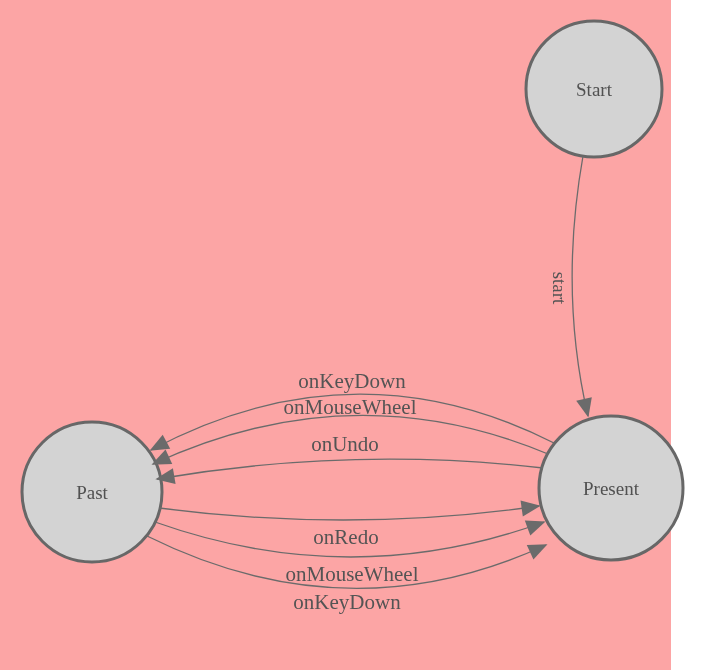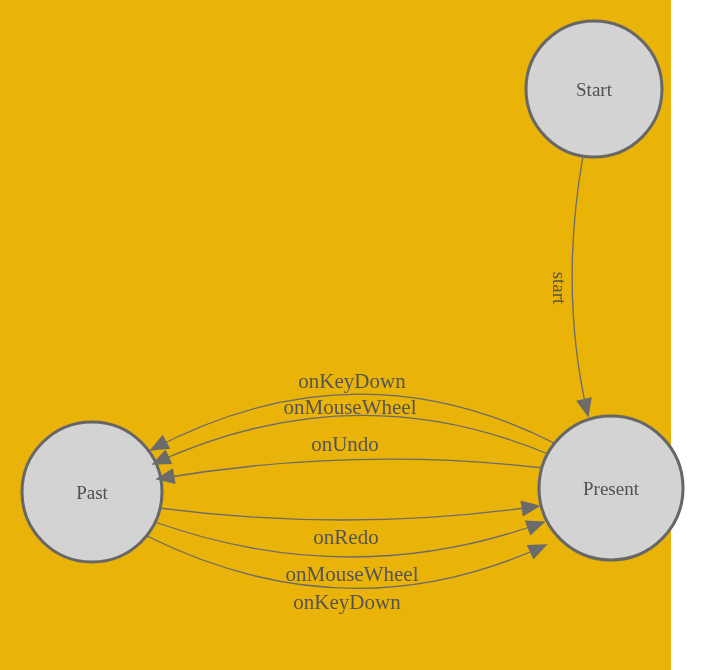--- a/index.html
+++ b/index.html
@@ -8,21 +8,21 @@
     background: #ffffff;
     width: 721px;
     height: 670px;
     overflow: hidden;
     font-family: "Liberation Serif", "DejaVu Serif", serif;
   }
   .diagram-wrap {
     position: relative;
     width: 671px;
     height: 670px;
-    background: #eab308;
+    background: #fca5a5;
   }
   svg { display: block; }
   .state-circle {
     fill: #d3d3d3;
     stroke: #676767;
     stroke-width: 3;
   }
   .edge-path {
     fill: none;
     stroke: #6b6b6b;

